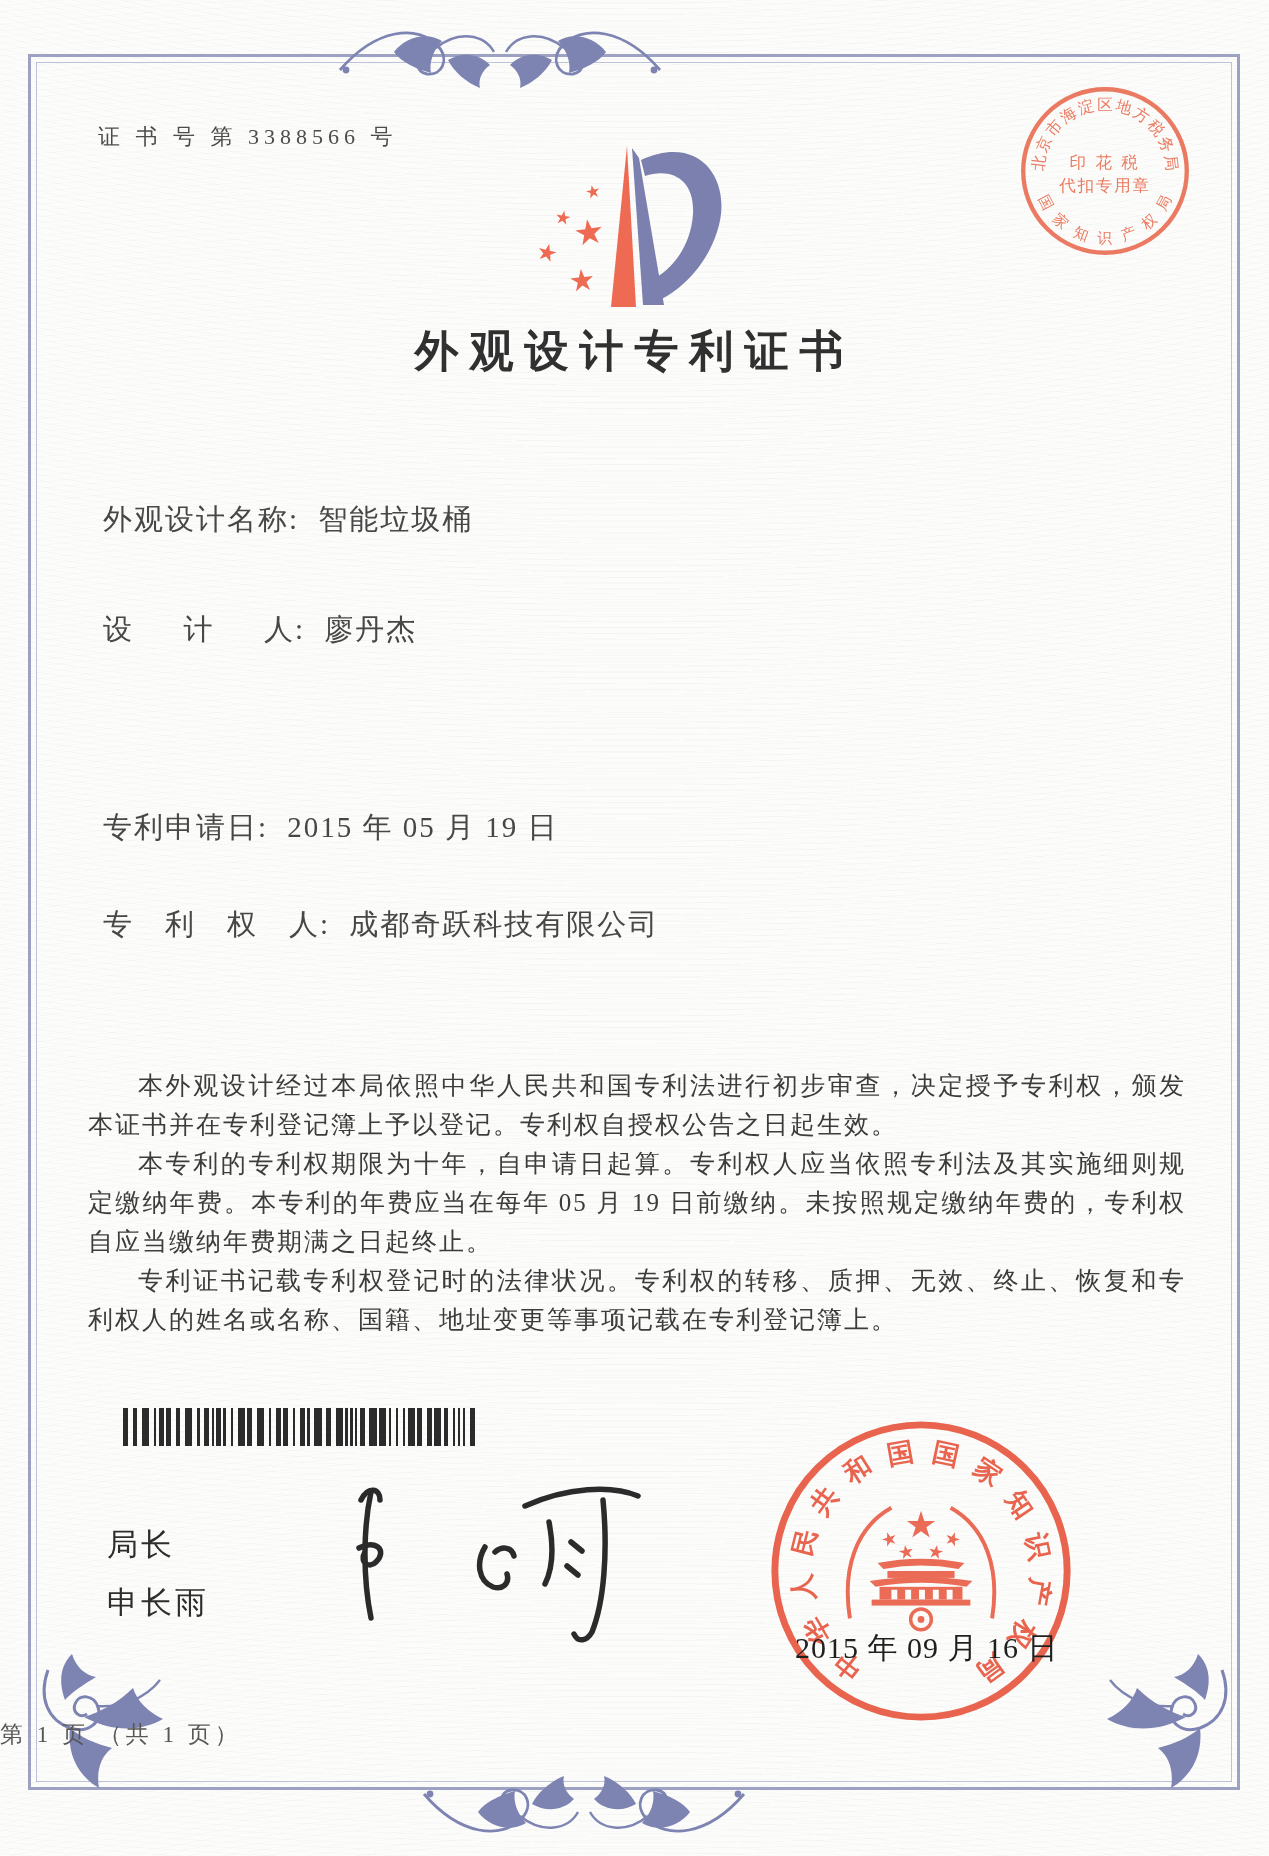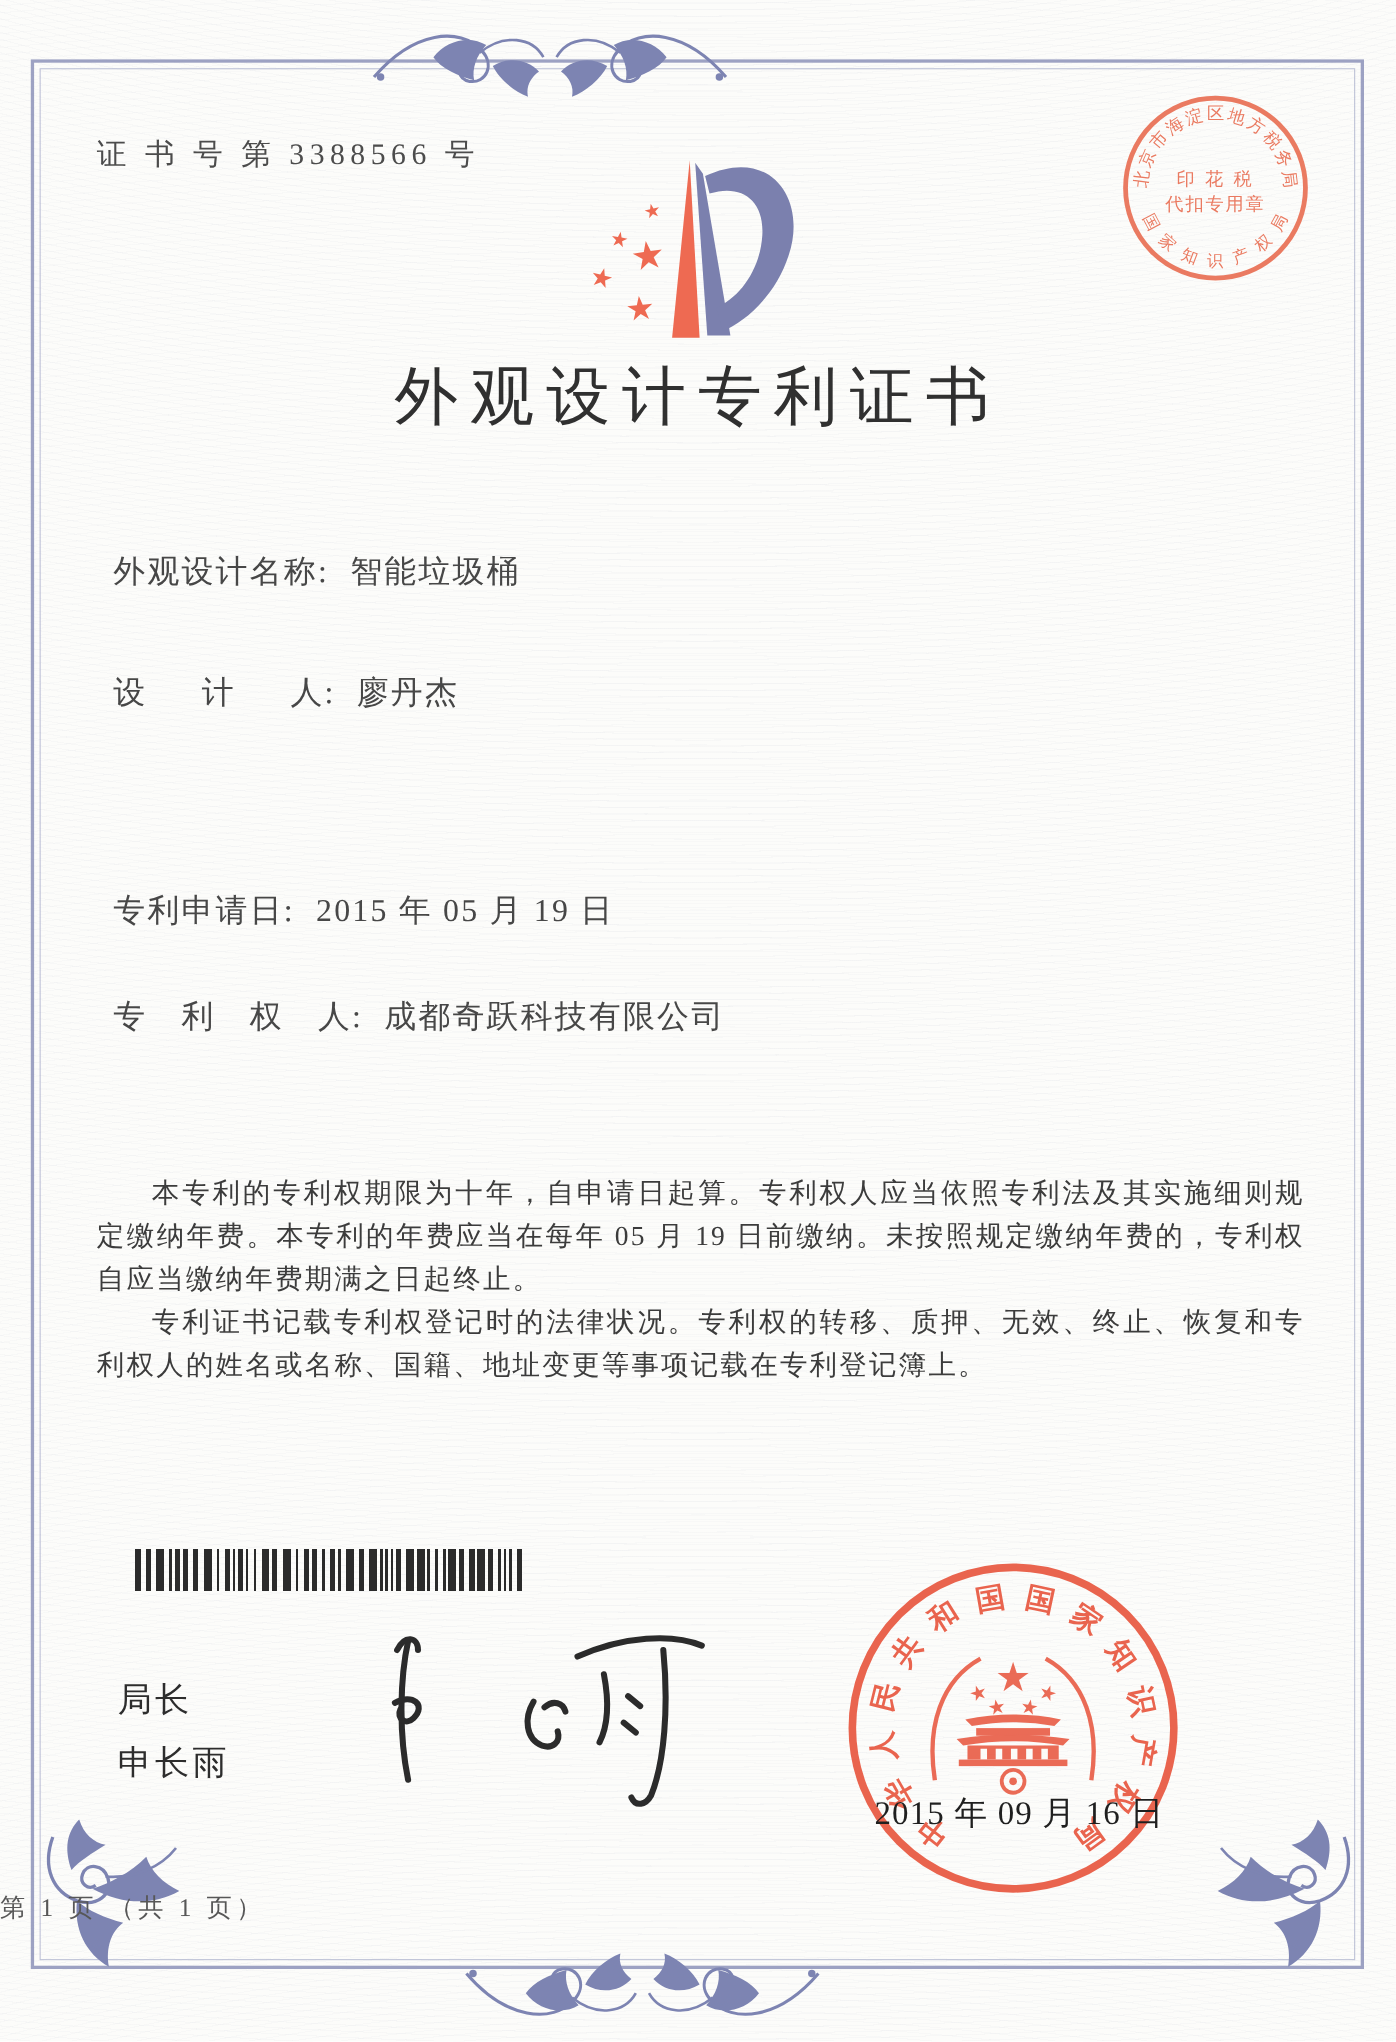--- a/index.html
+++ b/index.html
@@ -11,27 +11,27 @@
       repeating-radial-gradient(ellipse 2400px 1500px at 50% 150%, rgba(158,164,186,0.045) 0 1.5px, transparent 1.5px 10px),
       #fcfcfa;
     font-family:"Liberation Serif","DejaVu Serif",serif;
     color:var(--ink,#3f3f3f);
   }
   .frame-outer { position:absolute; left:28px; top:54px; width:1212px; height:1736px;
     border:3px solid rgba(125,132,176,0.75); }
   .frame-inner { position:absolute; left:36px; top:62px; width:1196px; height:1720px;
     border:1px solid rgba(140,147,188,0.55); }
   .deco { position:absolute; pointer-events:none; }
-  .cert-number { position:absolute; left:88px; top:122px; font-size:27px; letter-spacing:5px;
+  .cert-number { position:absolute; left:98px; top:122px; font-size:22px; letter-spacing:5px;
     color:#4c4c4c; white-space:pre; }
   .tax-stamp { position:absolute; left:1018px; top:84px; width:174px; height:174px; opacity:.93; }
   .tax-stamp text { font-family:"Liberation Serif","DejaVu Serif",serif; fill:var(--stamp-red,#e97156); }
   .logo { position:absolute; left:505px; top:120px; width:250px; height:200px; }
   .title { position:absolute; left:0; top:322px; width:100%; text-align:center;
-    font-size:58px; font-weight:400; letter-spacing:11px; color:#303030; }
+    font-size:44px; font-weight:700; letter-spacing:11px; color:#303030; }
   .field { position:absolute; left:103px; font-size:29px; color:#474747; }
   .field-label { white-space:pre; letter-spacing:2px; }
   .field-value { white-space:pre; letter-spacing:2px; margin-left:10px; }
   .body-text { position:absolute; left:88px; top:1066px; width:1098px;
     font-size:25px; line-height:39px; letter-spacing:2px; text-align:justify; color:#3c3c3c; }
   .body-text p { text-indent:2em; margin:0; }
   .barcode { position:absolute; left:123px; top:1408px; width:354px; height:38px; shape-rendering:crispEdges; }
   .director-title { position:absolute; left:107px; top:1524px; font-size:31px; color:#2d2d2d;
     font-family:"Liberation Sans","DejaVu Sans",sans-serif; font-weight:500; letter-spacing:3px;text-align:center; }
   .director-name  { position:absolute; left:107px; top:1582px; font-size:31px; color:#2d2d2d;
@@ -146,20 +146,21 @@
     <span class="field-label">外观设计名称: </span><span class="field-value">智能垃圾桶</span>
   </div>
   <div class="field" style="top:808px">
     <span class="field-label">专利申请日: </span><span class="field-value">2015 年 05 月 19 日</span>
   </div>
   <div class="field" style="top:905px">
     <span class="field-label">专　利　权　人: </span><span class="field-value">成都奇跃科技有限公司</span>
   </div>
 
   <div class="body-text">
+    <p>本外观设计经过本局依照中华人民共和国专利法进行初步审查，决定授予专利权，颁发本证书并在专利登记簿上予以登记。专利权自授权公告之日起生效。</p>
     <p>本专利的专利权期限为十年，自申请日起算。专利权人应当依照专利法及其实施细则规定缴纳年费。本专利的年费应当在每年 05 月 19 日前缴纳。未按照规定缴纳年费的，专利权自应当缴纳年费期满之日起终止。</p>
     <p>专利证书记载专利权登记时的法律状况。专利权的转移、质押、无效、终止、恢复和专利权人的姓名或名称、国籍、地址变更等事项记载在专利登记簿上。</p>
   </div>
 
   <svg class="barcode" viewBox="0 0 354 38" preserveAspectRatio="none">
     <g id="barcode-bars" fill="#2b2b2b">
         <rect x="0.00" y="0" width="4.78" height="38"></rect>
         <rect x="9.57" y="0" width="4.78" height="38"></rect>
         <rect x="19.14" y="0" width="7.18" height="38"></rect>
         <rect x="31.09" y="0" width="2.39" height="38"></rect>

